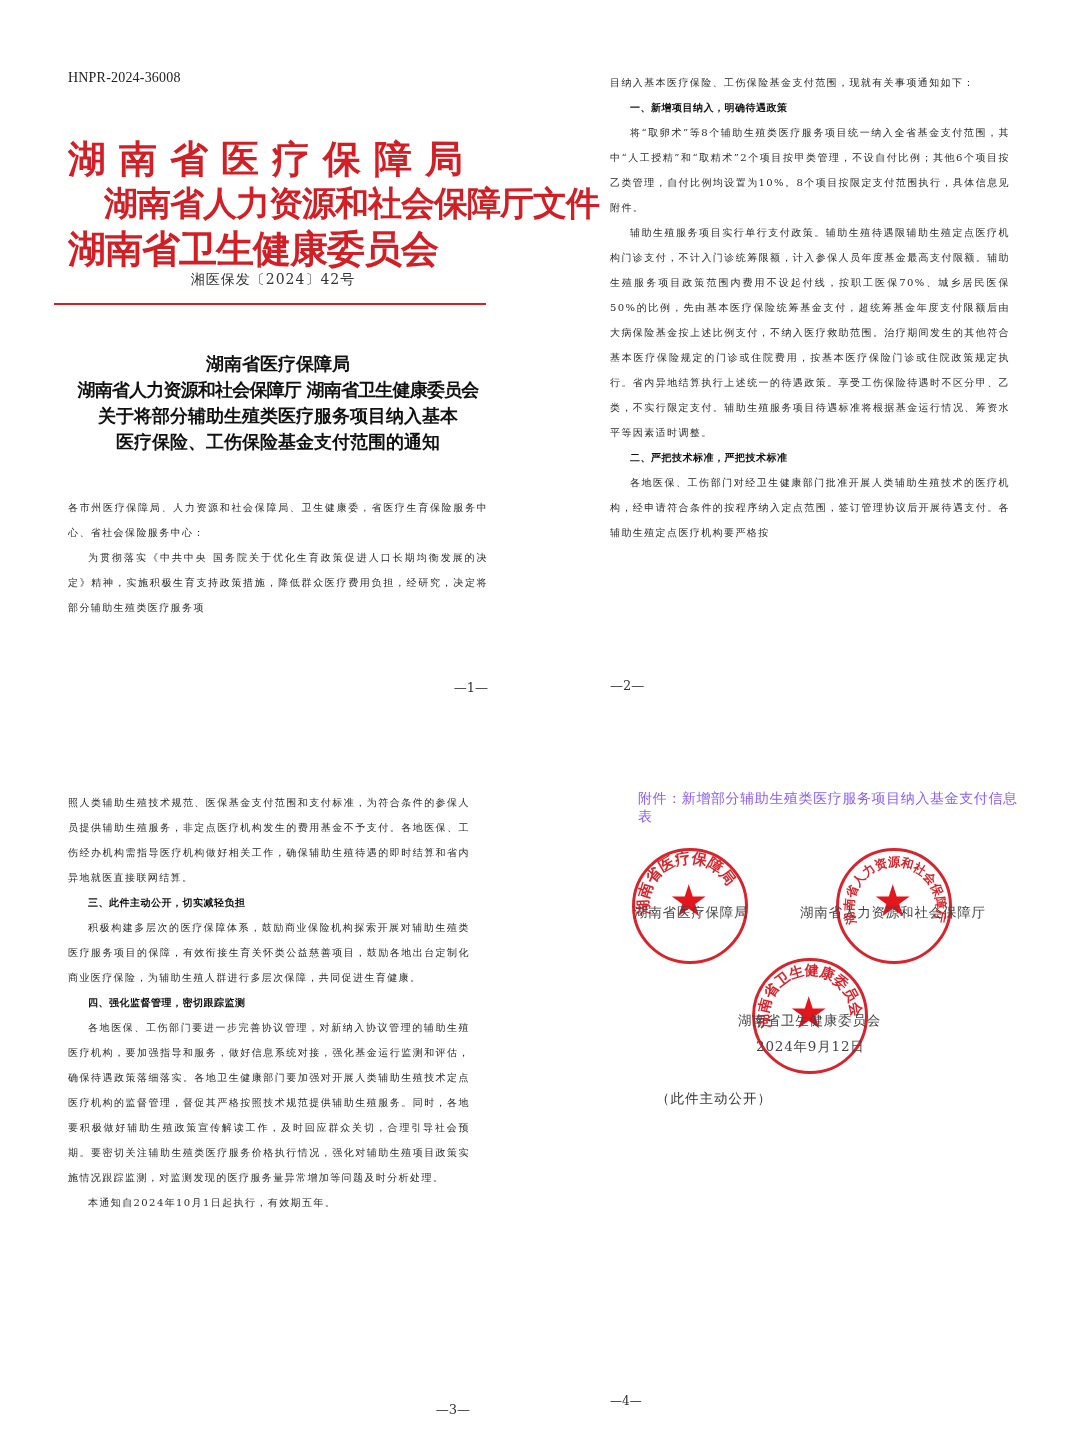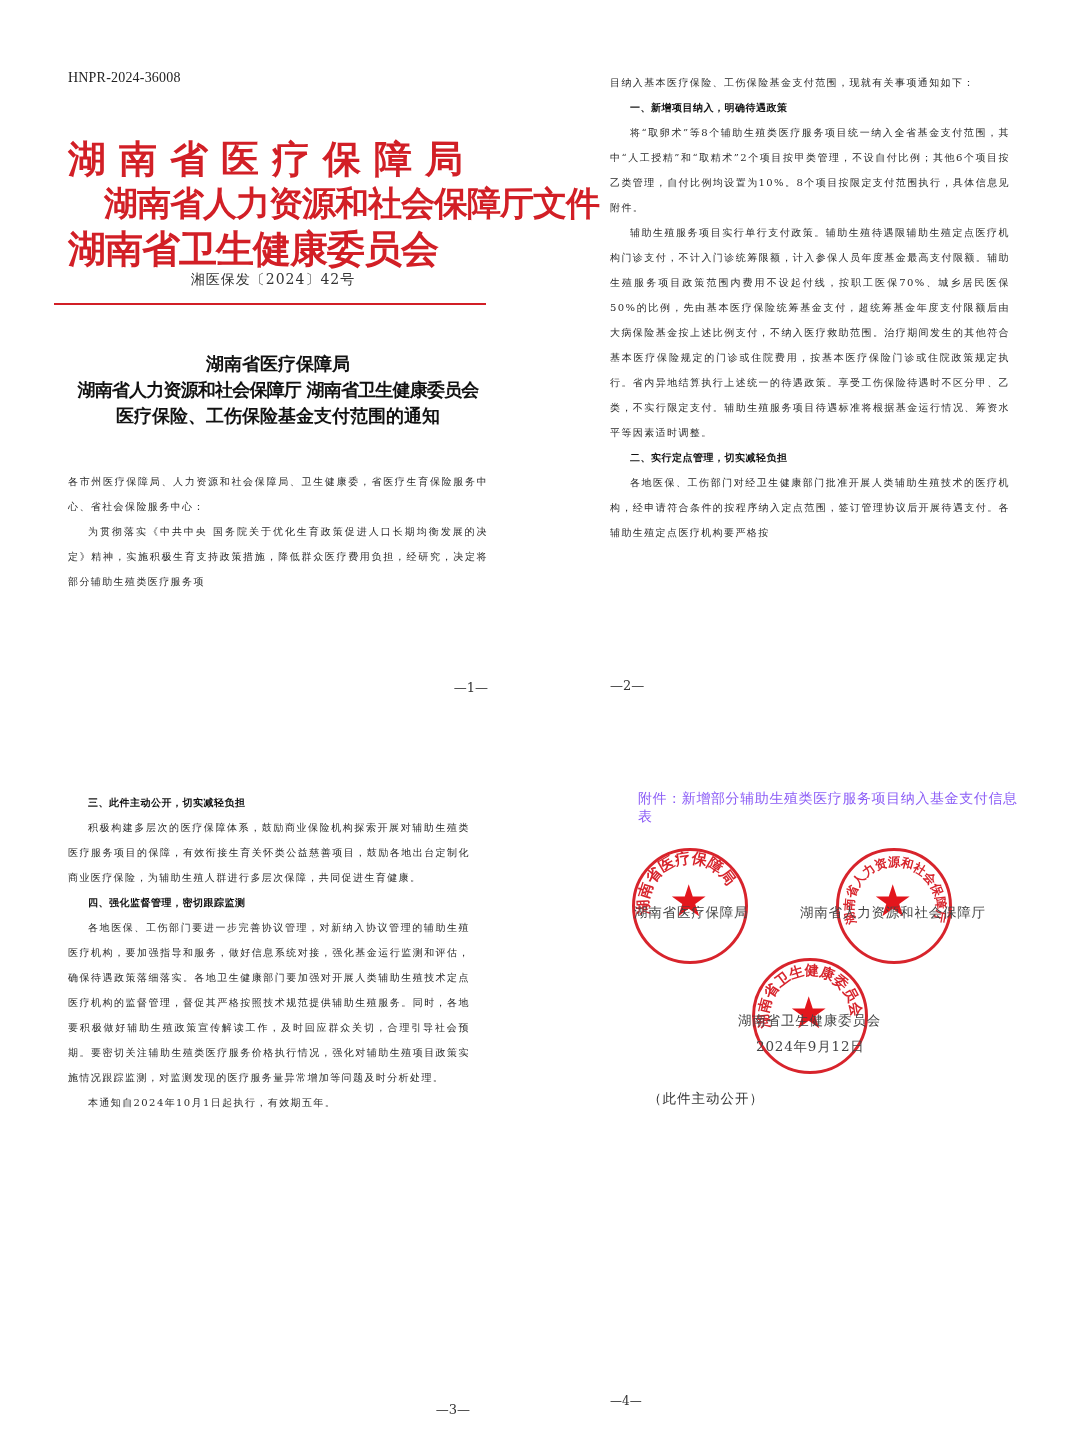--- a/index.html
+++ b/index.html
@@ -28,60 +28,62 @@
   .p1 .pgnum { top: 610px; right: 0; }
   .p2 .pgnum { position: absolute; top: 608px; left: 0; }
   .p3 .pgnum { position: absolute; top: 612px; right: 0; }
   .p4 .pgnum { position: absolute; top: 604px; left: 0; font-size: 12px; }
 
   .attach { font-size: 14px; letter-spacing: 0.6px; color: #8b5cf6; margin-left: 28px; }
   .seal { position: absolute; border: 3px solid #d8242c; border-radius: 50%; }
   .seal .star { position: absolute; color: #e3161d; font-family: "DejaVu Sans", sans-serif; }
   .seal .ring { position: absolute; inset: 0; }
   .sig { position: absolute; font-size: 13.5px; color: #444; letter-spacing: 0.8px; white-space: nowrap; }
-  .public { position: absolute; font-size: 13.5px; color: #333; letter-spacing: 1px; }
+  .public { position: absolute; font-size: 13.5px; color: #333; letter-spacing: 1px; margin-left: 8px; }
 </style>
 </head>
 <body>
 
 <section class="page p1">
   <div class="docno">HNPR-2024-36008</div>
   <div class="redhead">
     <div class="l1">湖南省医疗保障局</div>
     <div class="l2">湖南省人力资源和社会保障厅文件</div>
     <div class="l3">湖南省卫生健康委员会</div>
   </div>
   <div class="issue">湘医保发〔2024〕42号</div>
   <div class="redrule"></div>
   <div class="title">
     <div>湖南省医疗保障局</div>
     <div style="letter-spacing:-0.8px;">湖南省人力资源和社会保障厅 湖南省卫生健康委员会</div>
+    <div>关于将部分辅助生殖类医疗服务项目纳入基本</div>
     <div>医疗保险、工伤保险基金支付范围的通知</div>
   </div>
   <div class="body">
     <p>各市州医疗保障局、人力资源和社会保障局、卫生健康委，省医疗生育保险服务中心、省社会保险服务中心：</p>
     <p class="ind">为贯彻落实《中共中央 国务院关于优化生育政策促进人口长期均衡发展的决定》精神，实施积极生育支持政策措施，降低群众医疗费用负担，经研究，决定将部分辅助生殖类医疗服务项</p>
   </div>
   <div class="pgnum" style="position:absolute;">—1—</div>
 </section>
 
 <section class="page p2">
   <div class="body">
     <p>目纳入基本医疗保险、工伤保险基金支付范围，现就有关事项通知如下：</p>
     <p class="h">一、新增项目纳入，明确待遇政策</p>
     <p class="ind">将“取卵术”等8个辅助生殖类医疗服务项目统一纳入全省基金支付范围，其中“人工授精”和“取精术”2个项目按甲类管理，不设自付比例；其他6个项目按乙类管理，自付比例均设置为10%。8个项目按限定支付范围执行，具体信息见附件。</p>
     <p class="ind">辅助生殖服务项目实行单行支付政策。辅助生殖待遇限辅助生殖定点医疗机构门诊支付，不计入门诊统筹限额，计入参保人员年度基金最高支付限额。辅助生殖服务项目政策范围内费用不设起付线，按职工医保70%、城乡居民医保50%的比例，先由基本医疗保险统筹基金支付，超统筹基金年度支付限额后由大病保险基金按上述比例支付，不纳入医疗救助范围。治疗期间发生的其他符合基本医疗保险规定的门诊或住院费用，按基本医疗保险门诊或住院政策规定执行。省内异地结算执行上述统一的待遇政策。享受工伤保险待遇时不区分甲、乙类，不实行限定支付。辅助生殖服务项目待遇标准将根据基金运行情况、筹资水平等因素适时调整。</p>
-    <p class="h">二、实行定点管理，切实减轻负担</p>
+    <p class="h">二、严把技术标准，严把技术标准</p>
     <p class="ind">各地医保、工伤部门对经卫生健康部门批准开展人类辅助生殖技术的医疗机构，经申请符合条件的按程序纳入定点范围，签订管理协议后开展待遇支付。各辅助生殖定点医疗机构要严格按</p>
   </div>
   <div class="pgnum">—2—</div>
 </section>
 
 <section class="page p3">
   <div class="body">
+    <p>照人类辅助生殖技术规范、医保基金支付范围和支付标准，为符合条件的参保人员提供辅助生殖服务，非定点医疗机构发生的费用基金不予支付。各地医保、工伤经办机构需指导医疗机构做好相关工作，确保辅助生殖待遇的即时结算和省内异地就医直接联网结算。</p>
     <p class="h">三、此件主动公开，切实减轻负担</p>
     <p class="ind">积极构建多层次的医疗保障体系，鼓励商业保险机构探索开展对辅助生殖类医疗服务项目的保障，有效衔接生育关怀类公益慈善项目，鼓励各地出台定制化商业医疗保险，为辅助生殖人群进行多层次保障，共同促进生育健康。</p>
     <p class="h">四、强化监督管理，密切跟踪监测</p>
     <p class="ind">各地医保、工伤部门要进一步完善协议管理，对新纳入协议管理的辅助生殖医疗机构，要加强指导和服务，做好信息系统对接，强化基金运行监测和评估，确保待遇政策落细落实。各地卫生健康部门要加强对开展人类辅助生殖技术定点医疗机构的监督管理，督促其严格按照技术规范提供辅助生殖服务。同时，各地要积极做好辅助生殖政策宣传解读工作，及时回应群众关切，合理引导社会预期。要密切关注辅助生殖类医疗服务价格执行情况，强化对辅助生殖项目政策实施情况跟踪监测，对监测发现的医疗服务量异常增加等问题及时分析处理。</p>
     <p class="ind">本通知自2024年10月1日起执行，有效期五年。</p>
   </div>
   <div class="pgnum">—3—</div>
 </section>
 
 <section class="page p4" style="height:640px;">

